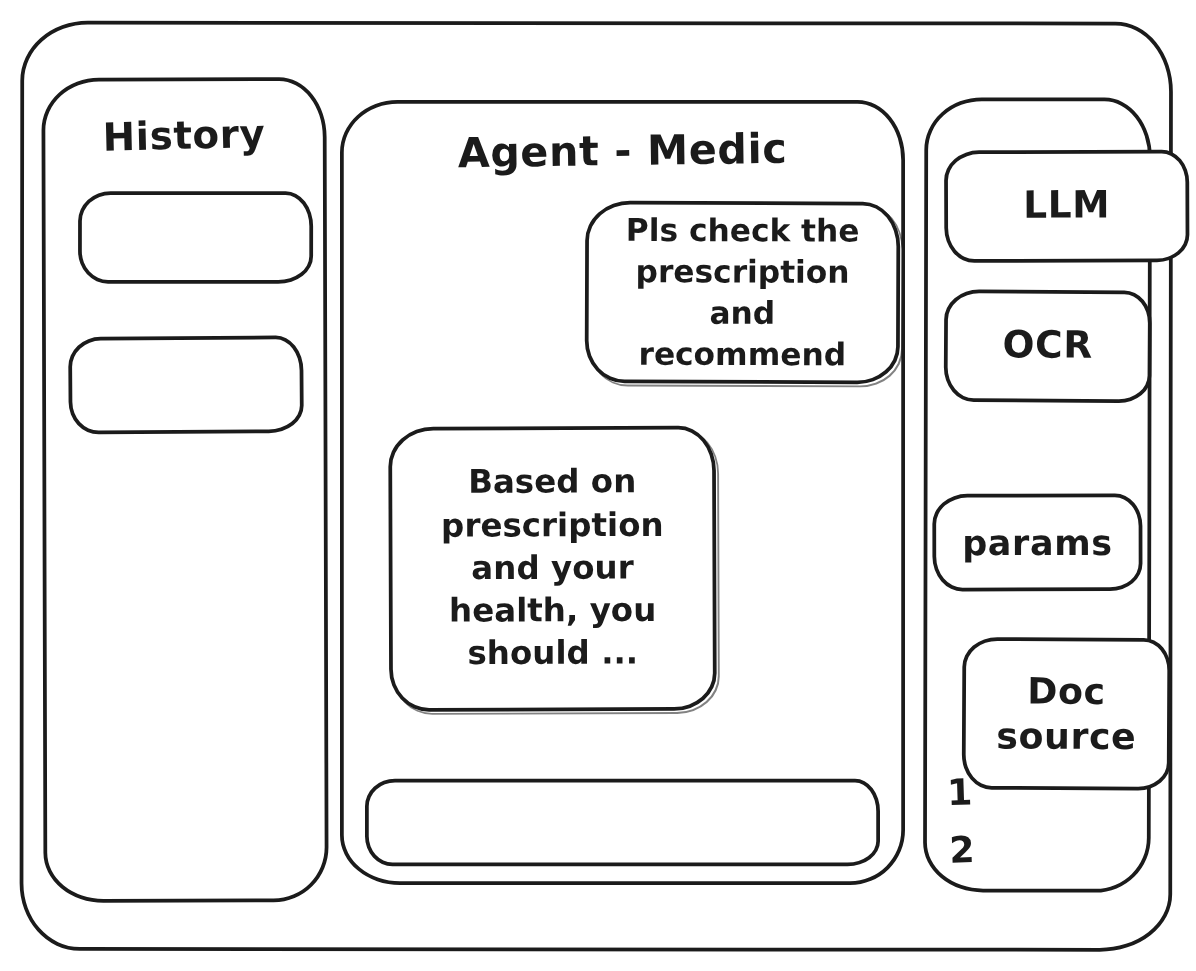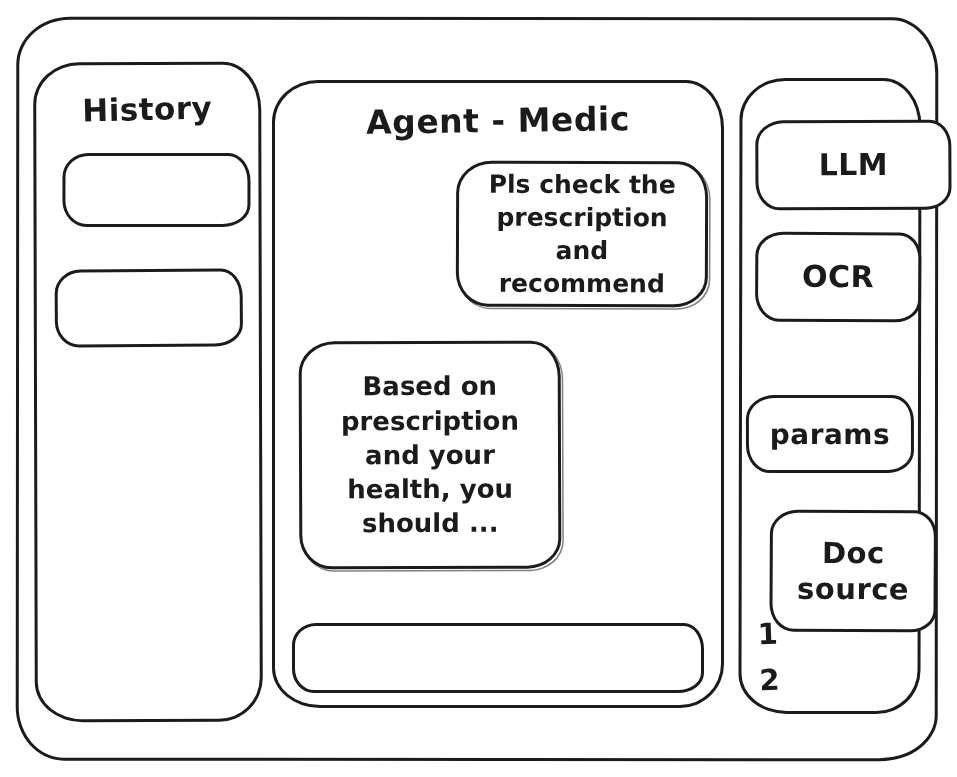--- a/index.html
+++ b/index.html
@@ -21,21 +21,21 @@
   }
   
   .sk{
     position:absolute;
     border:3px solid var(--ink);
     background:var(--bg);
   }
   .r-outer{border-radius:54px 46px 58px 48px / 48px 56px 46px 54px;}
   .r-panel{border-radius:46px 38px 44px 48px / 42px 48px 44px 40px;}
   .r-box{border-radius:26px 22px 28px 24px / 24px 28px 22px 26px;}
-  .r-bubble{border-radius:36px 30px 34px 32px / 32px 36px 30px 34px;}
+  .r-bubble{border-radius:36px 30px 34px 32px / 32px 36px 30px 34px;margin-left:12px;}
   .r-btn{border-radius:28px 22px 26px 24px / 24px 26px 22px 28px;}
 
   .outer-frame{
     left:16px;top:17px;width:922px;height:744px;
     border-width:3.5px;
     transform:rotate(0.05deg);
   }
 
   
   .history-panel{left:34px;top:62px;width:228px;height:660px;transform:rotate(-0.15deg);}

